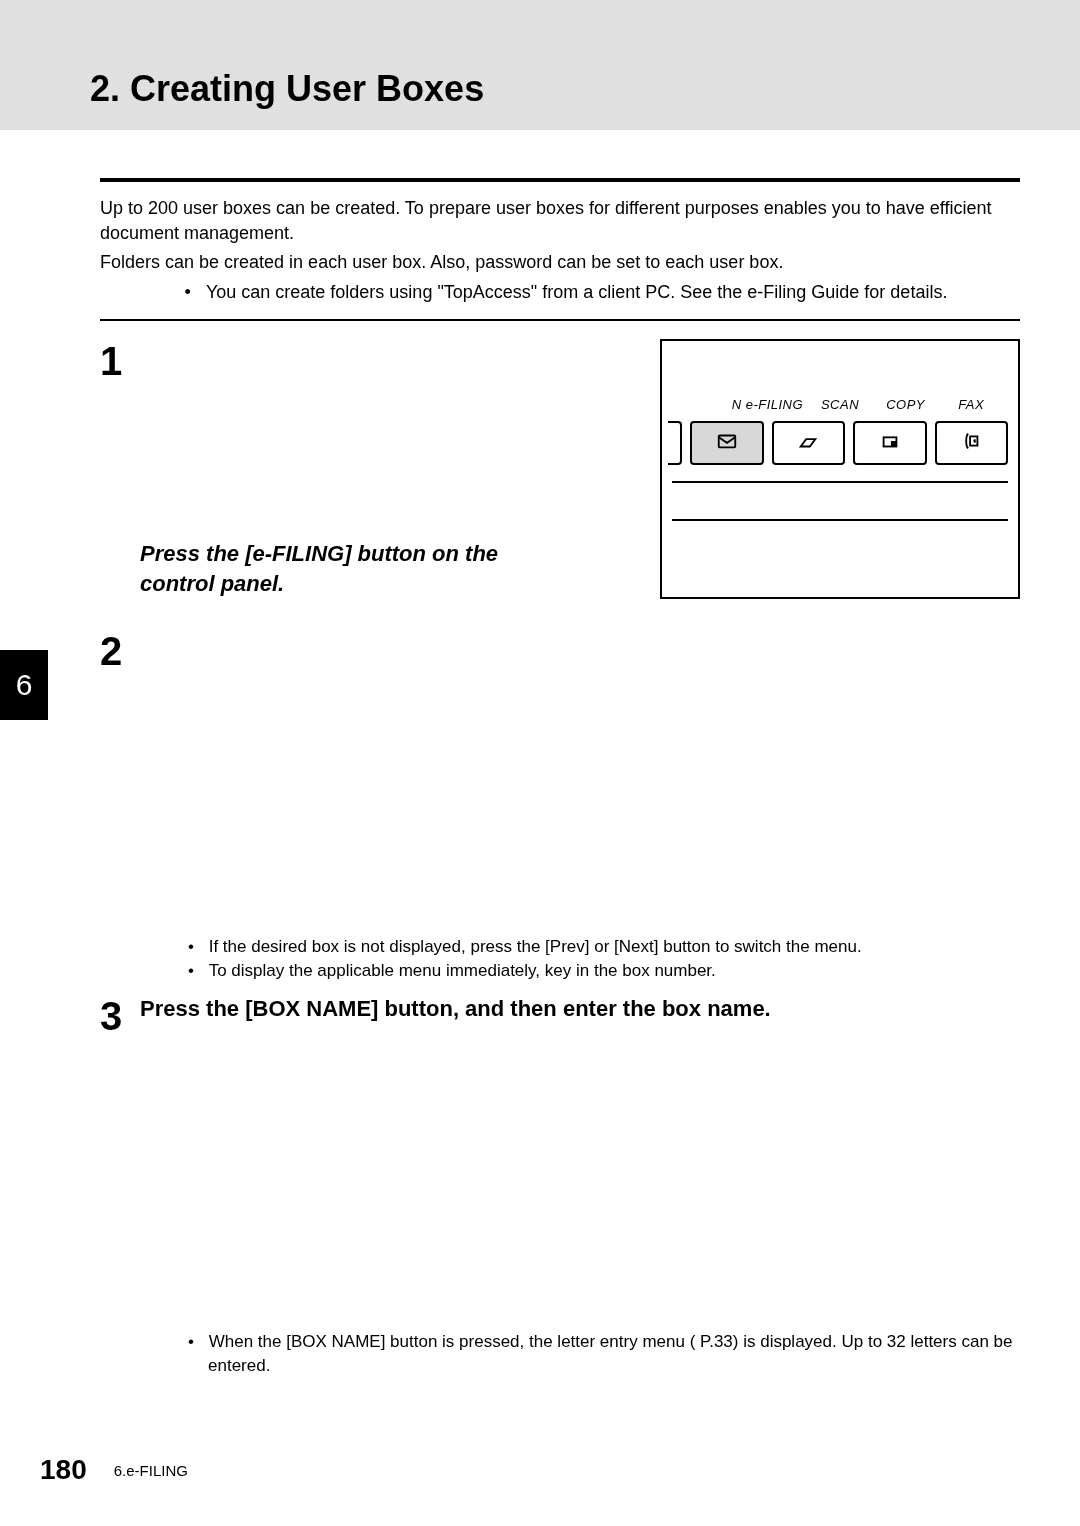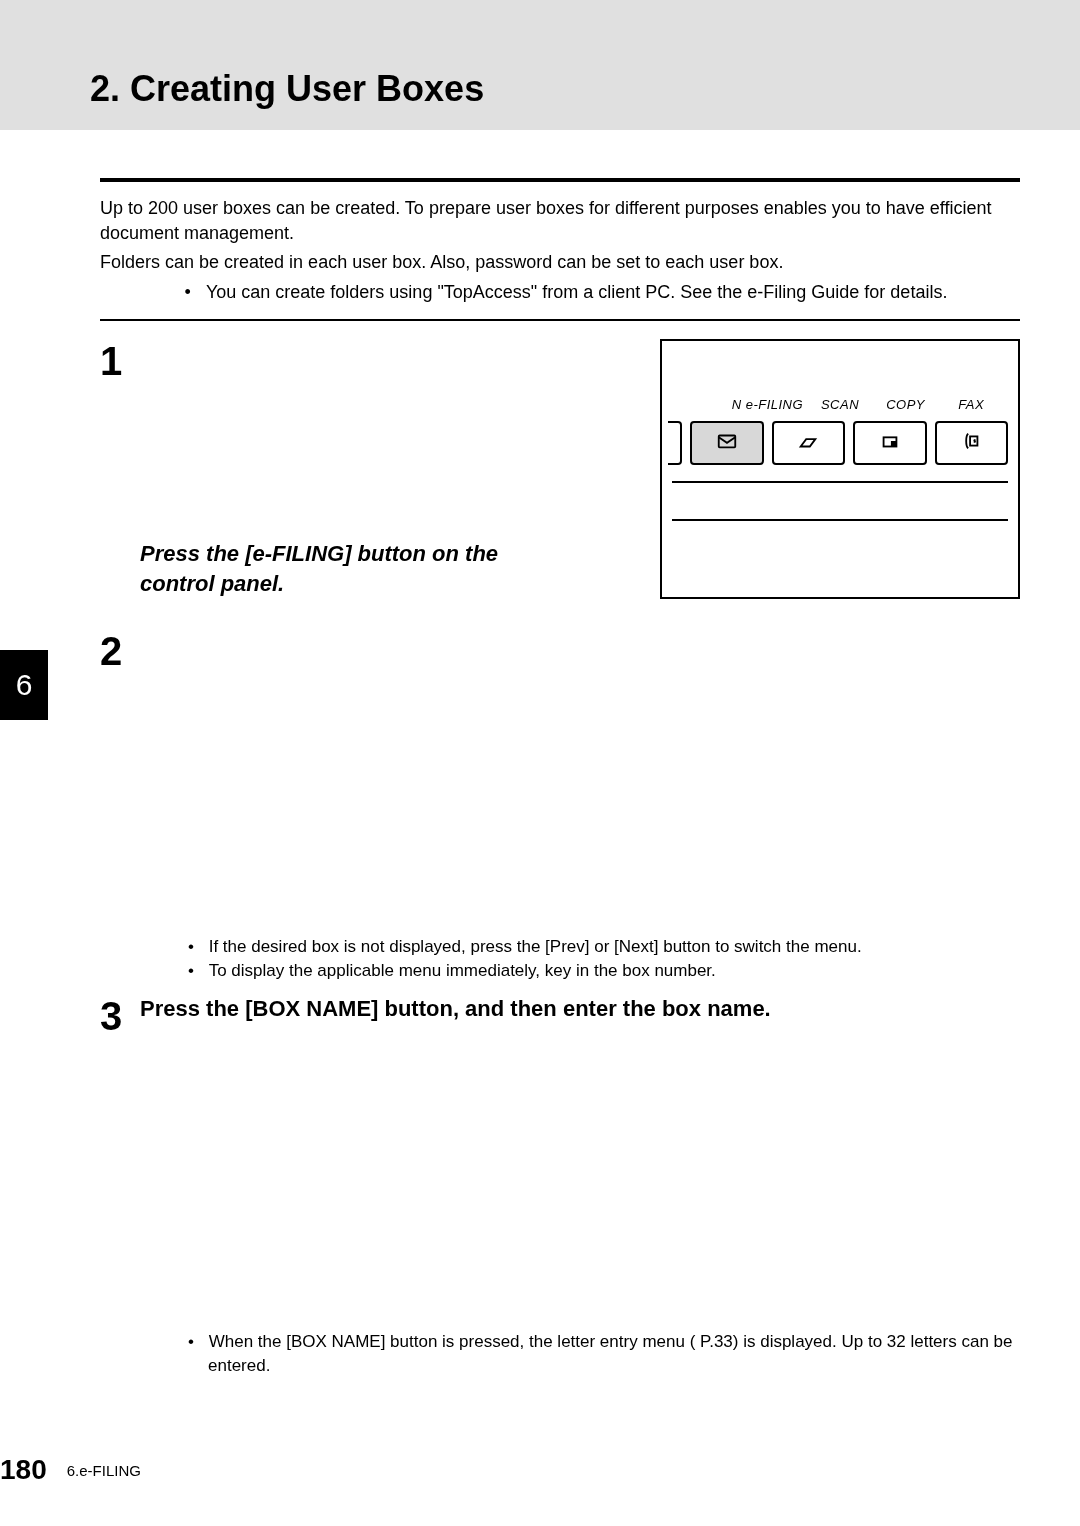--- a/index.html
+++ b/index.html
@@ -173,21 +173,22 @@
   .step2-gap { height: 300px; }
   .step3-block { margin-top: 12px; }
   .step3-gap { height: 300px; }
   .footer {
     position: absolute;
     bottom: 40px;
     left: 0;
     right: 0;
     display: flex;
     align-items: center;
-    gap: 20px;
+    gap: 27px;
+    padding-left: 40px;
   }
   .page-num {
     font-size: 28px;
     font-weight: bold;
   }
   .footer-label {
     font-size: 15px;
   }
 </style>
 </head>

